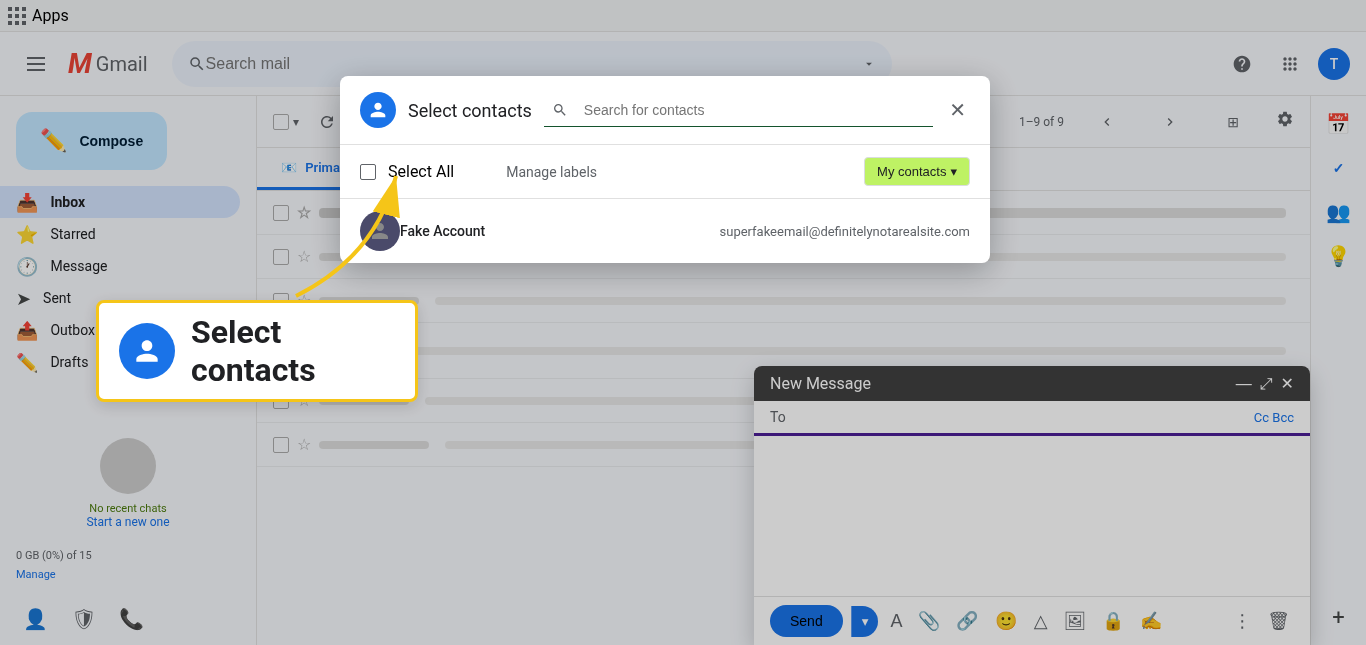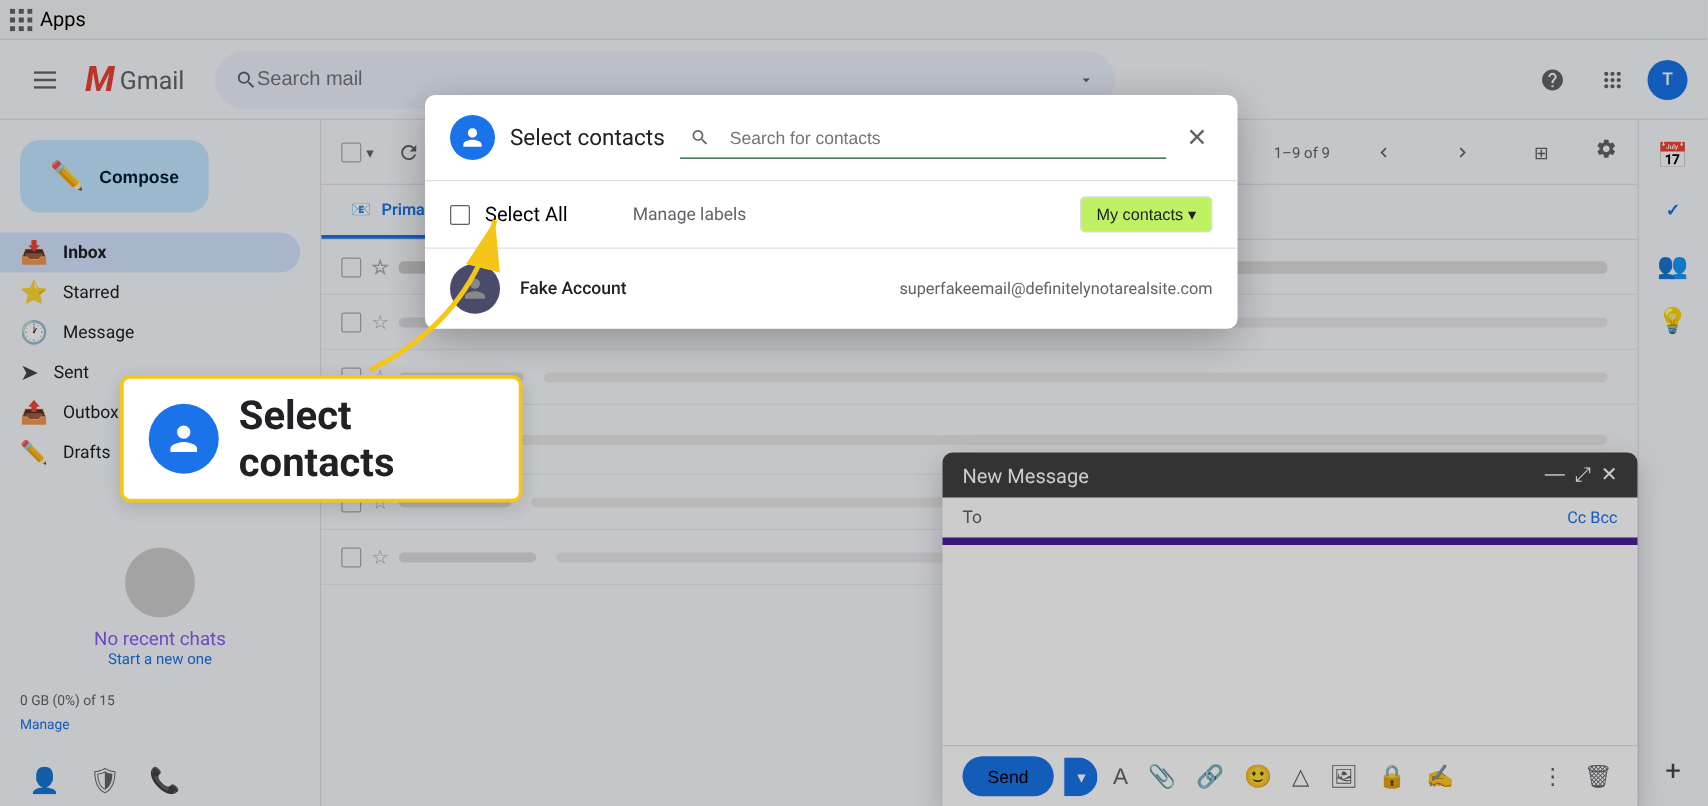--- a/index.html
+++ b/index.html
@@ -102,21 +102,21 @@
       border-radius: 0 16px 16px 0;
       cursor: pointer;
       font-size: 14px; color: #202124;
       margin-right: 16px;
     }
     .sidebar-item.active {
       background: #d3e3fd;
       font-weight: 700;
     }
     .sidebar-item .s-icon { font-size: 18px; color: #444746; }
-    .no-chats { font-size: 15px; color: #8b5cf6; text-align: center; margin-top: 8px; }
+    .no-chats { font-size: 11px; color: #4d7c0f; text-align: center; margin-top: 8px; }
     .start-new { font-size: 12px; color: #1a73e8; text-align: center; cursor: pointer; }
     .storage { font-size: 11px; color: #5f6368; padding: 4px 16px; margin-top: 4px; }
     .manage-link { font-size: 11px; color: #1a73e8; padding: 2px 16px; cursor: pointer; }
 
     
     .email-list {
       flex: 1;
       background: #f6f8fc;
       border-left: 1px solid #e0e0e0;
       overflow: hidden;
@@ -176,21 +176,21 @@
       background: #404040;
       color: white;
       padding: 8px 16px;
       border-radius: 8px 8px 0 0;
       display: flex; align-items: center; justify-content: space-between;
     }
     .compose-header-actions { display: flex; gap: 8px; }
     .compose-header-btn { background: none; border: none; color: white; cursor: pointer; font-size: 16px; }
     .compose-to-row {
       padding: 8px 16px;
-      border-bottom: 6px solid #4c1d95;
+      border-bottom: 3px solid #4c1d95;
       display: flex; align-items: center; gap: 24px;
       font-size: 14px; color: #5f6368;
     }
     .compose-body { height: 160px; padding: 8px 16px; font-size: 14px; color: #ccc; }
     .compose-footer {
       padding: 8px 16px;
       display: flex; align-items: center; gap: 8px;
       border-top: 1px solid #e0e0e0;
     }
     .send-btn {
@@ -277,21 +277,21 @@
       background: #bef264;
       border: 1px solid #dadce0;
       border-radius: 4px;
       padding: 6px 12px;
       font-size: 13px; color: #202124;
       cursor: pointer;
       display: flex; align-items: center; gap: 4px;
     }
     .contact-row {
       padding: 12px 20px;
-      display: flex; align-items: center; gap: 16px;
+      display: flex; align-items: center; gap: 0;
       cursor: pointer;
     }
     .contact-avatar {
       width: 40px; height: 40px;
       border-radius: 50%;
       background: #5f6368;
       overflow: hidden;
       display: flex; align-items: center; justify-content: center;
       font-size: 18px; color: white; flex-shrink: 0;
     }

